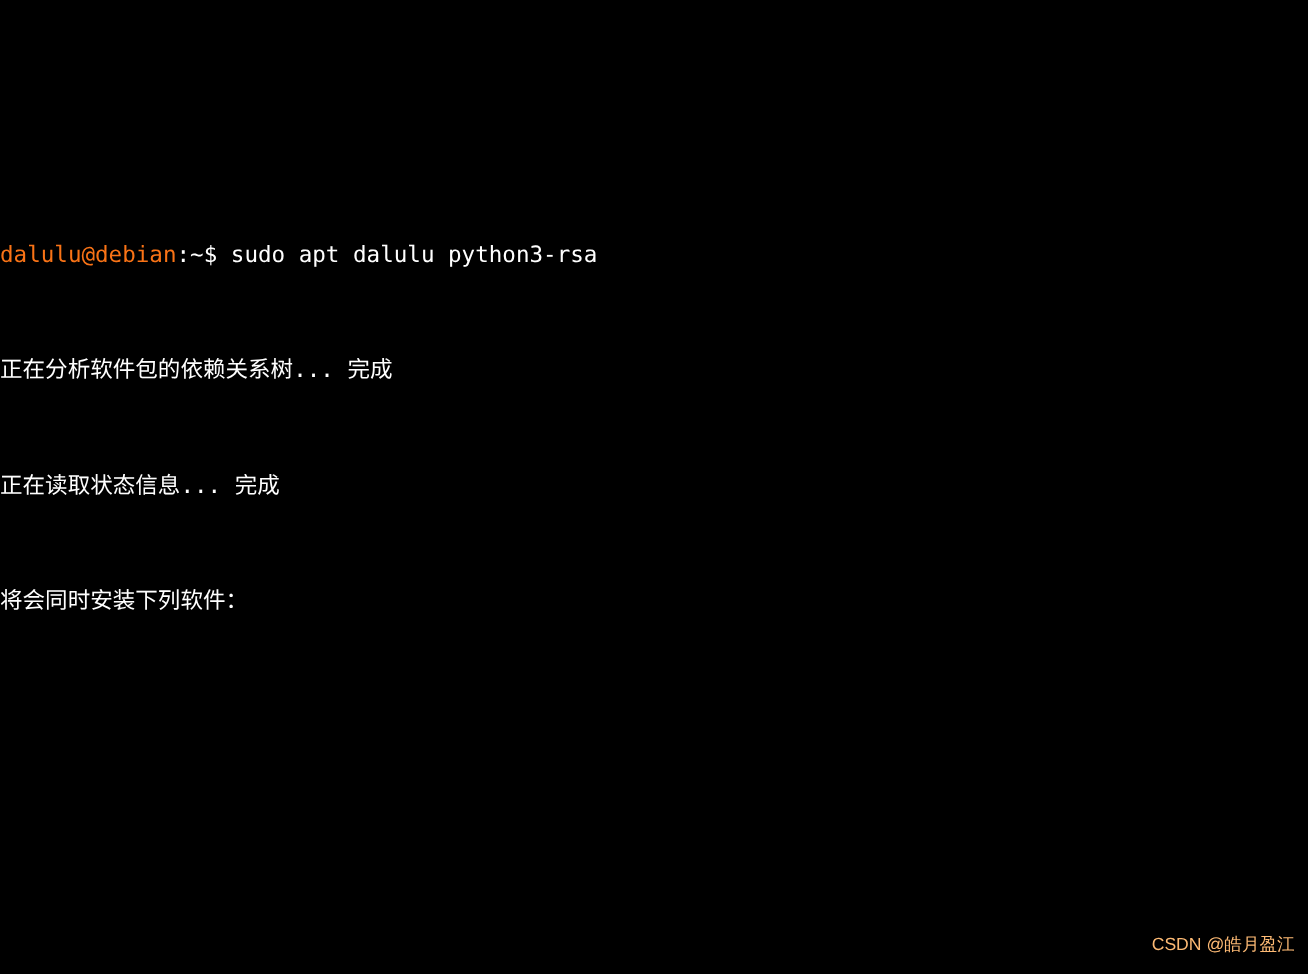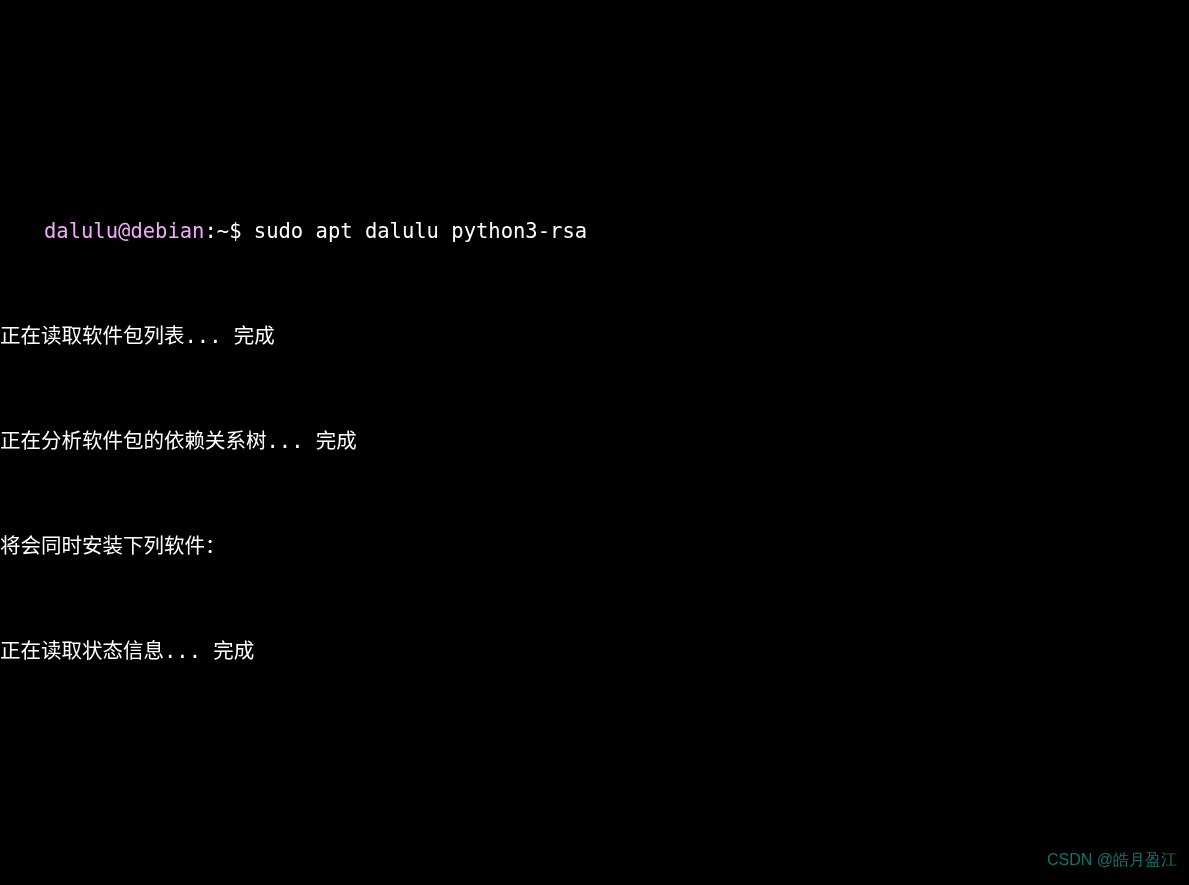--- a/index.html
+++ b/index.html
@@ -20,46 +20,44 @@
       position: relative;
       white-space: pre;
     }
     .terminal {
       padding: 4px 0 0 0;
     }
     .line {
       display: block;
     }
     .prompt-user {
-      color: #f0abfc;
-      padding-left: 44px;
+      color: #f97316;
     }
     .prompt-path {
       color: #ffffff;
     }
     .watermark {
       position: absolute;
       bottom: 8px;
       right: 12px;
-      color: #0f766e;
+      color: #fdba74;
       font-size: 16px;
       font-family: sans-serif;
     }
   </style>
 </head>
 <body>
 
 
 
 <div class="terminal">
   <span class="line"><span class="prompt-user">dalulu@debian</span>:<span class="prompt-path">~</span><span>$</span> <span>sudo apt dalulu python3-rsa</span></span>
-  <span class="line">正在读取软件包列表... 完成</span>
   <span class="line">正在分析软件包的依赖关系树... 完成</span>
+  <span class="line">正在读取状态信息... 完成</span>
   <span class="line">将会同时安装下列软件：</span>
-  <span class="line">正在读取状态信息... 完成</span>
   
   
   
   
   
   
   
   
   
   

